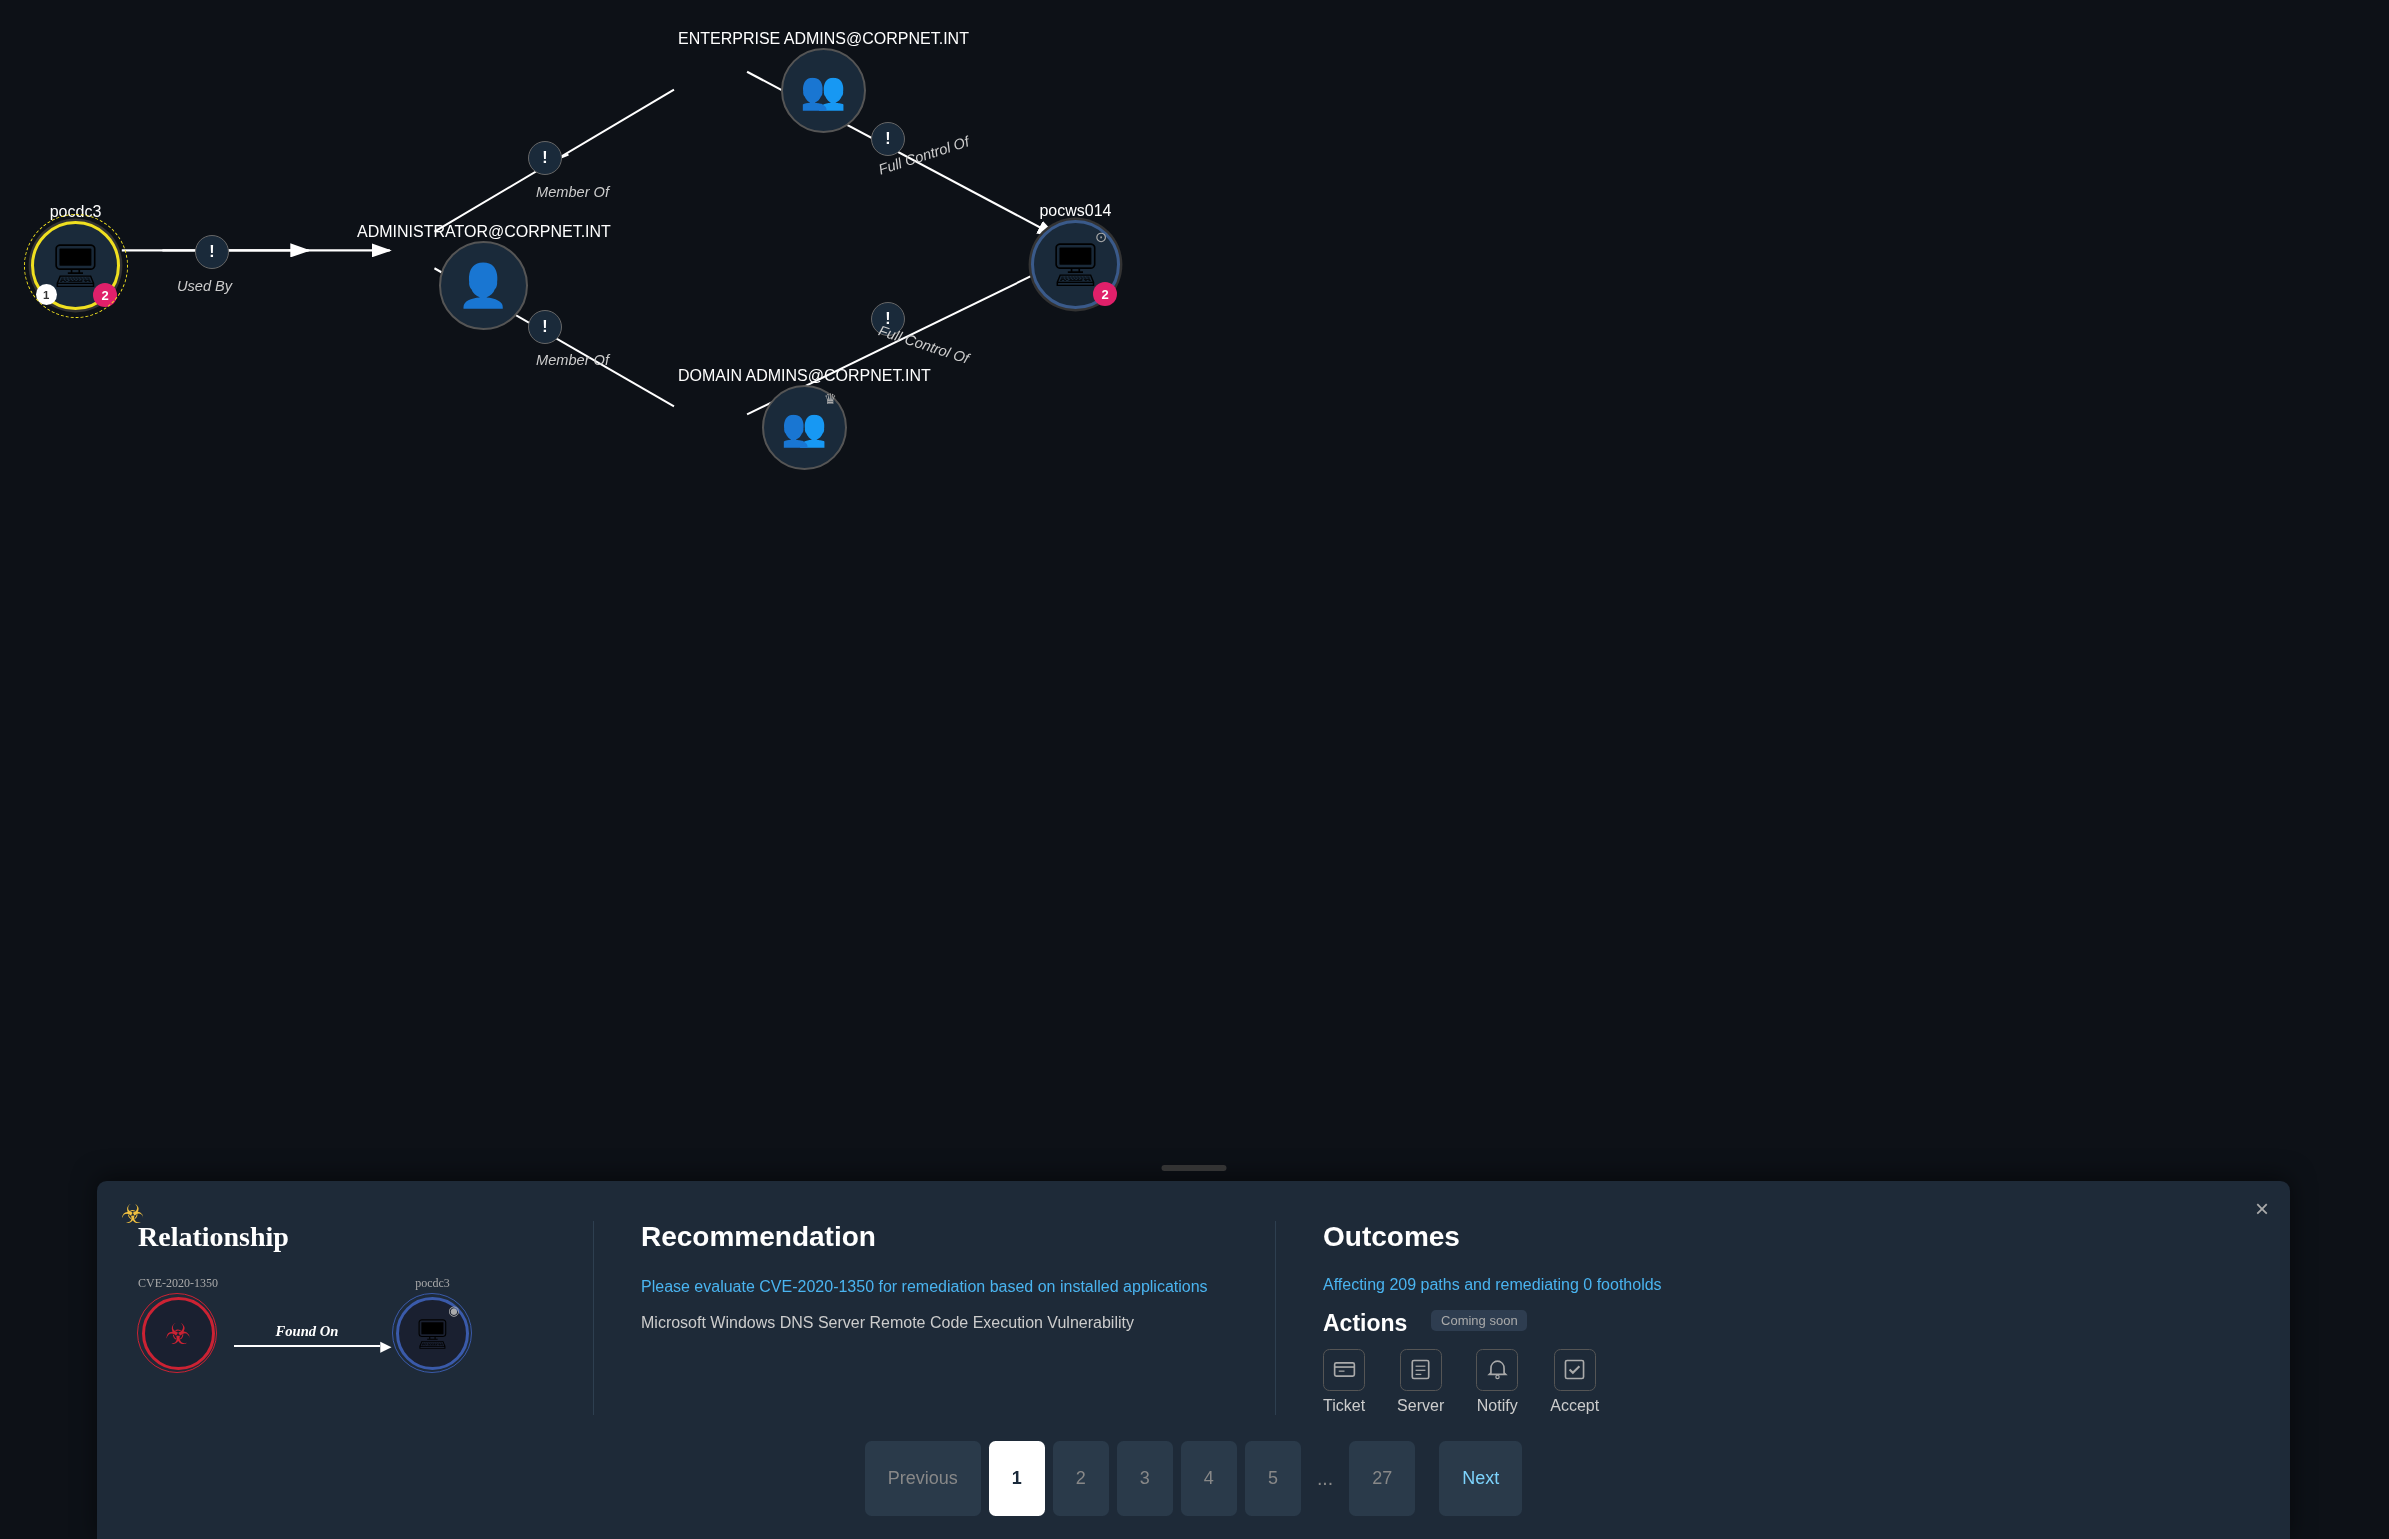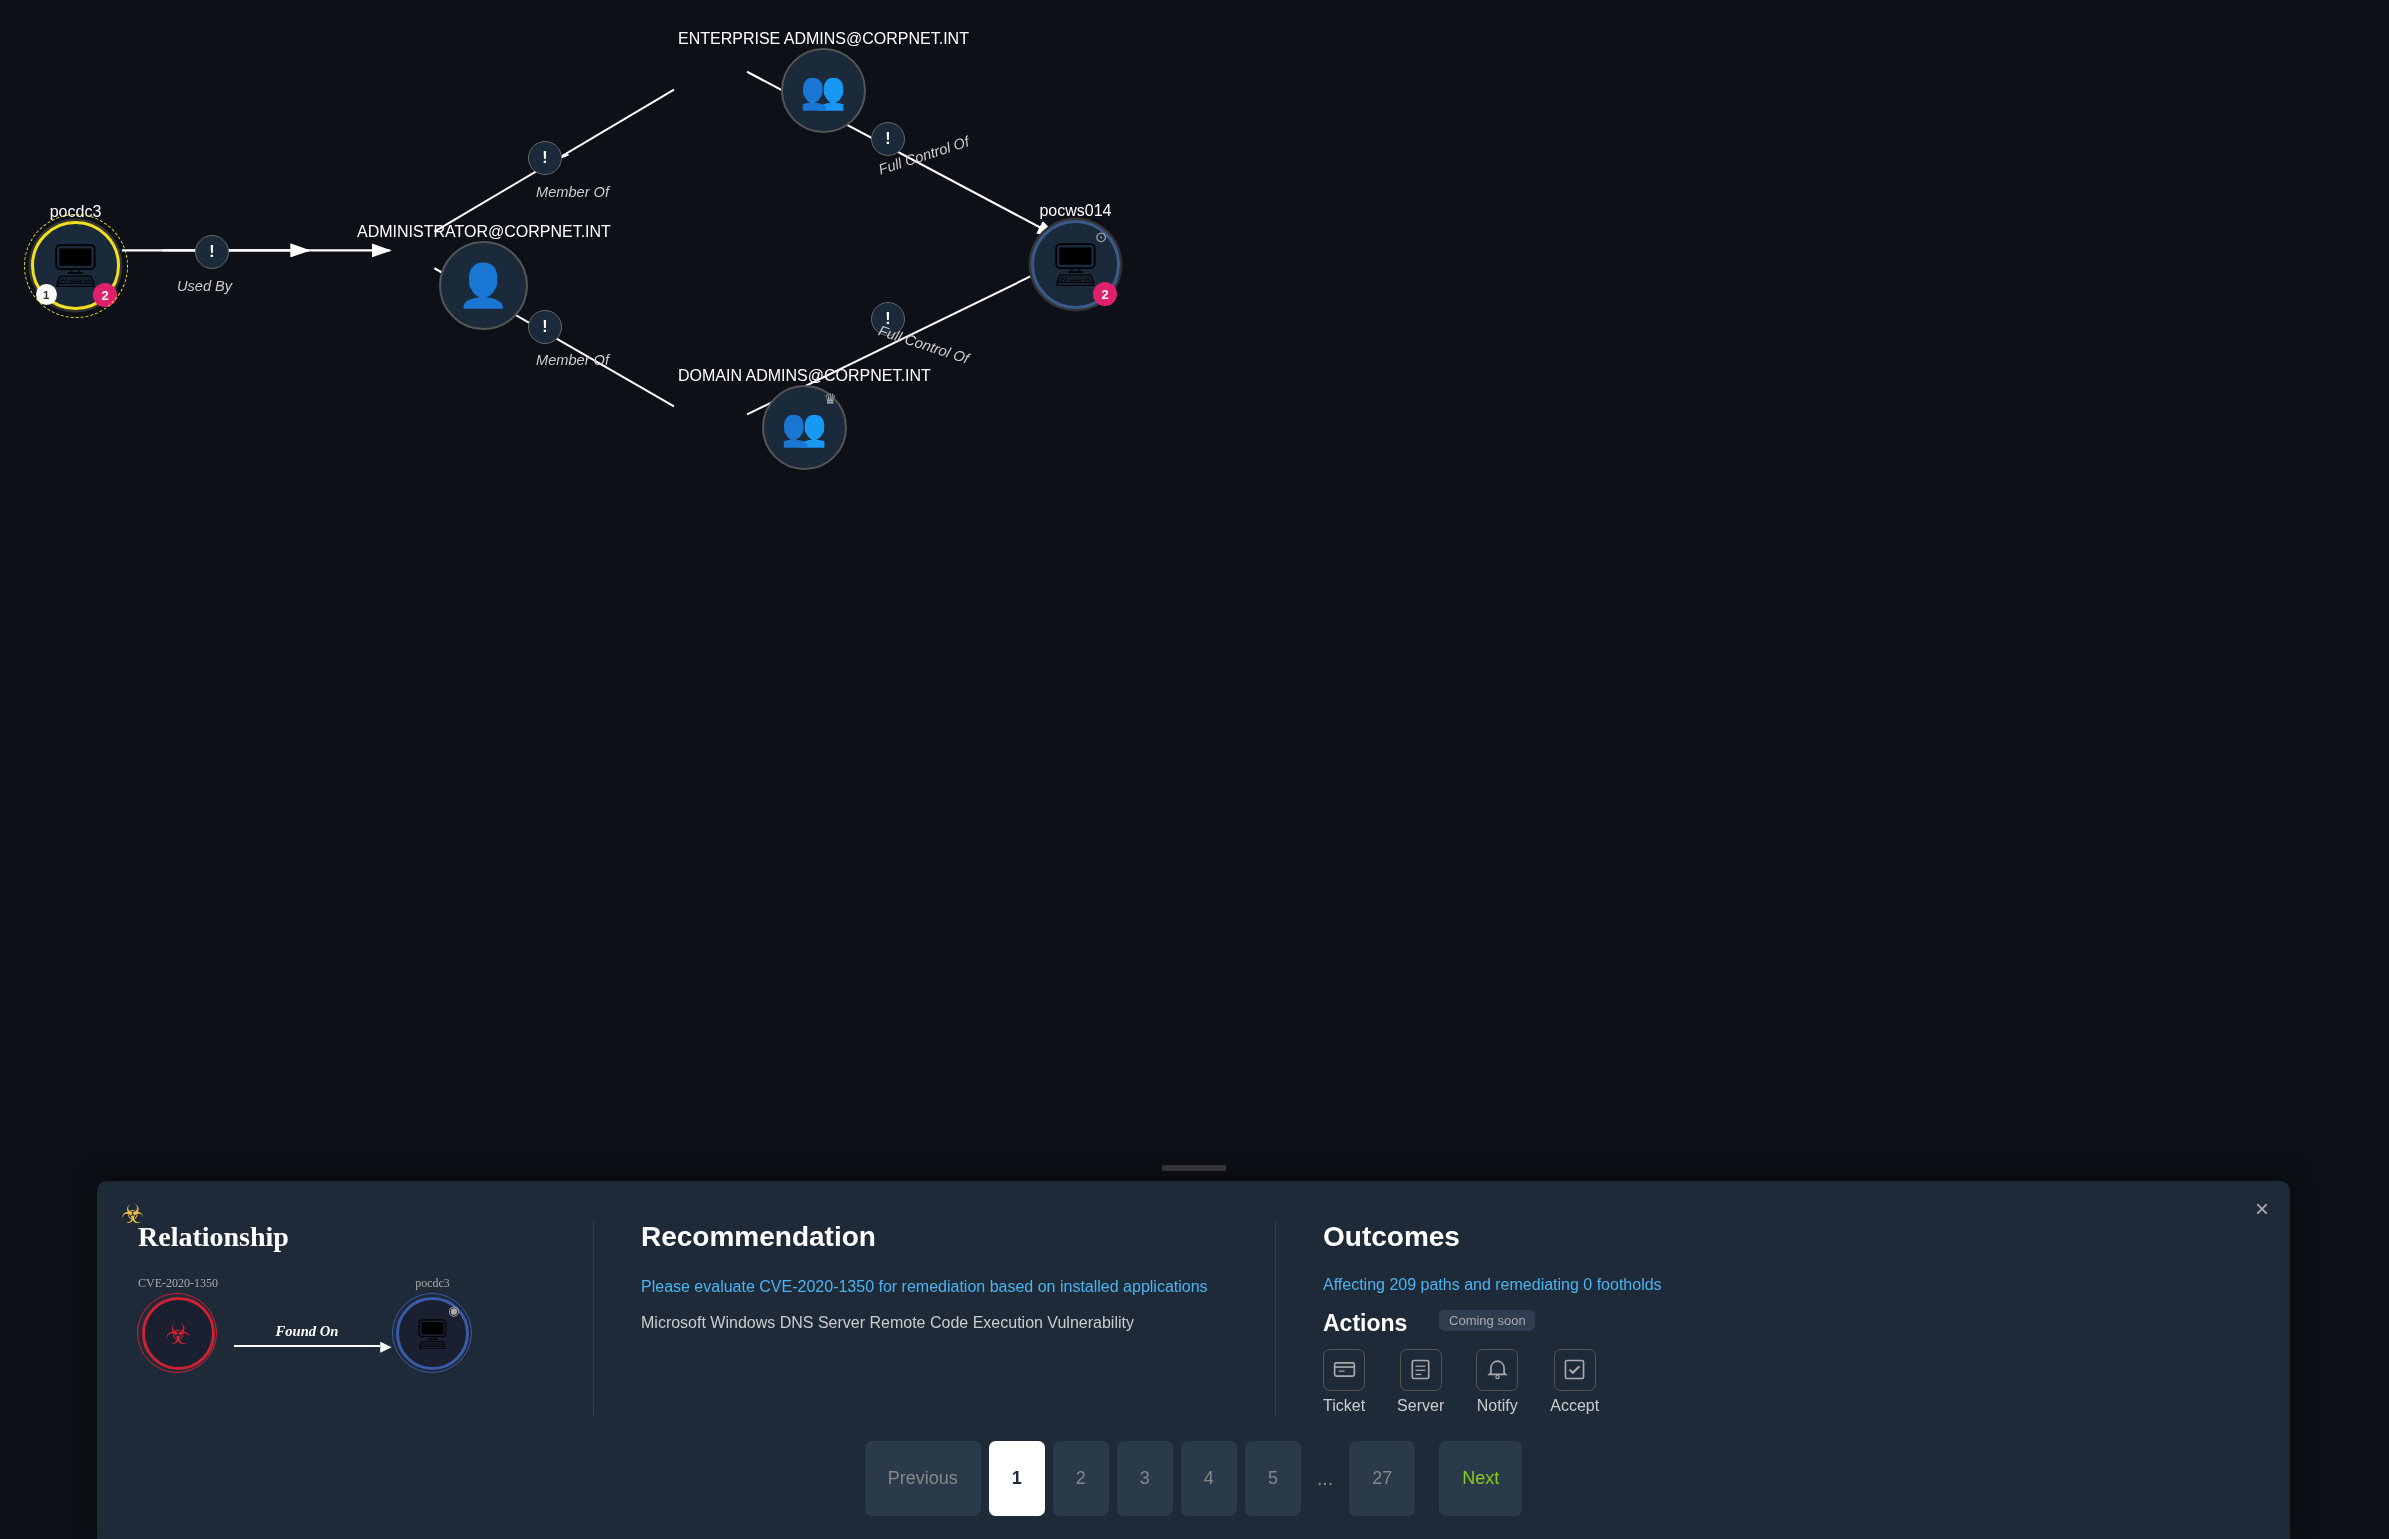--- a/index.html
+++ b/index.html
@@ -292,21 +292,21 @@
       color: #4ab4f0;
       font-size: 16px;
       cursor: pointer;
       text-decoration: none;
       display: block;
       margin-bottom: 16px;
     }
     .actions-row {
       display: flex;
       align-items: flex-start;
-      gap: 16px;
+      gap: 8px;
       margin-top: 8px;
     }
     .actions-heading {
       font-size: 23px;
       font-weight: bold;
       color: #fff;
       margin-right: 8px;
       line-height: 1.2;
     }
     .coming-soon-badge {
@@ -367,21 +367,21 @@
       background: #ffffff;
       color: #1a2a3a;
       font-weight: bold;
     }
     .page-btn.nav {
       background: #2a3a4a;
       color: #888;
     }
     .page-btn.nav-next {
       background: #2a3a4a;
-      color: #84cc16;
+      color: #7dd3fc;
       margin-left: 16px;
     }
     .page-dots {
       color: #888;
       font-size: 19.5px;
       padding: 0 8px;
     }
 
     
     .panel-handle {

